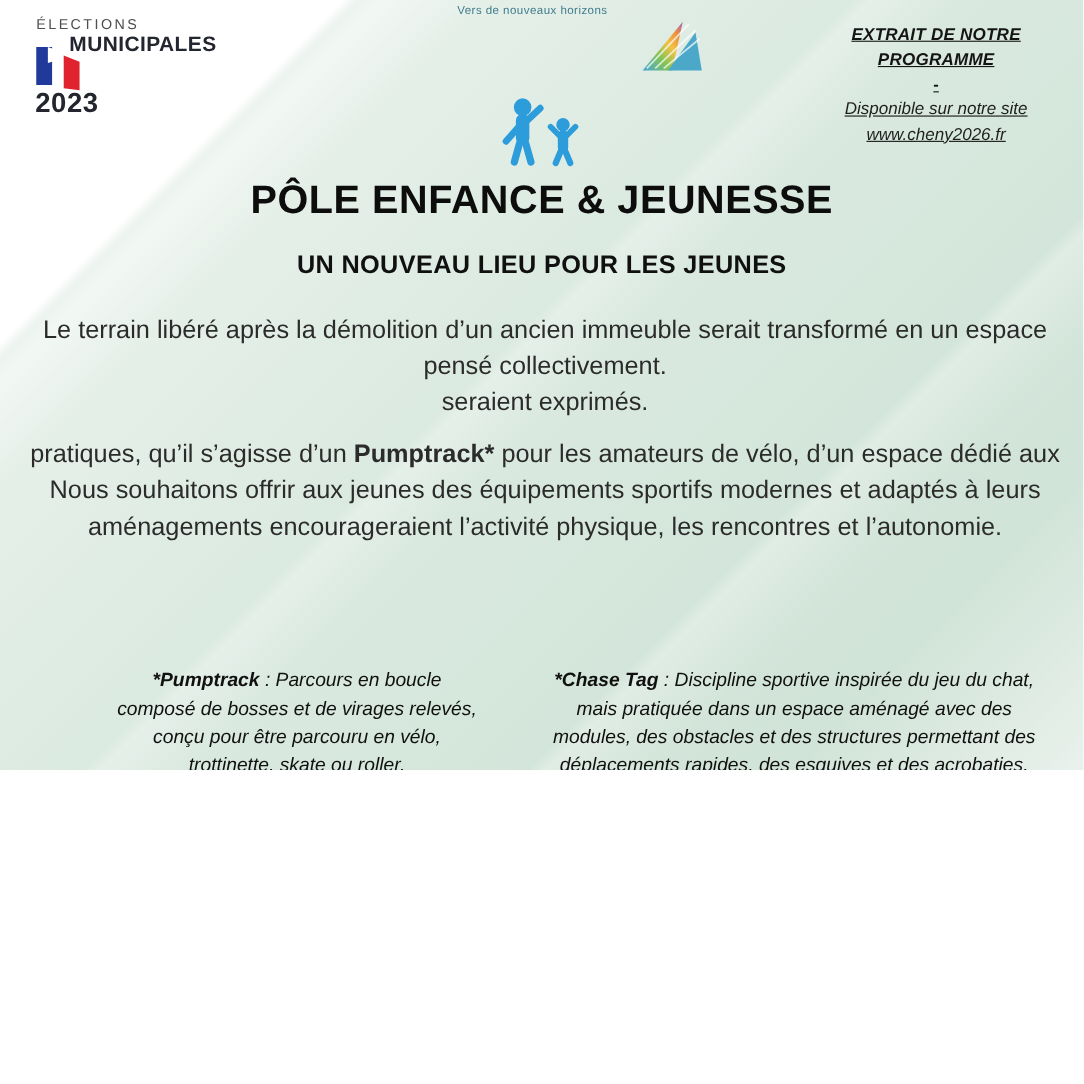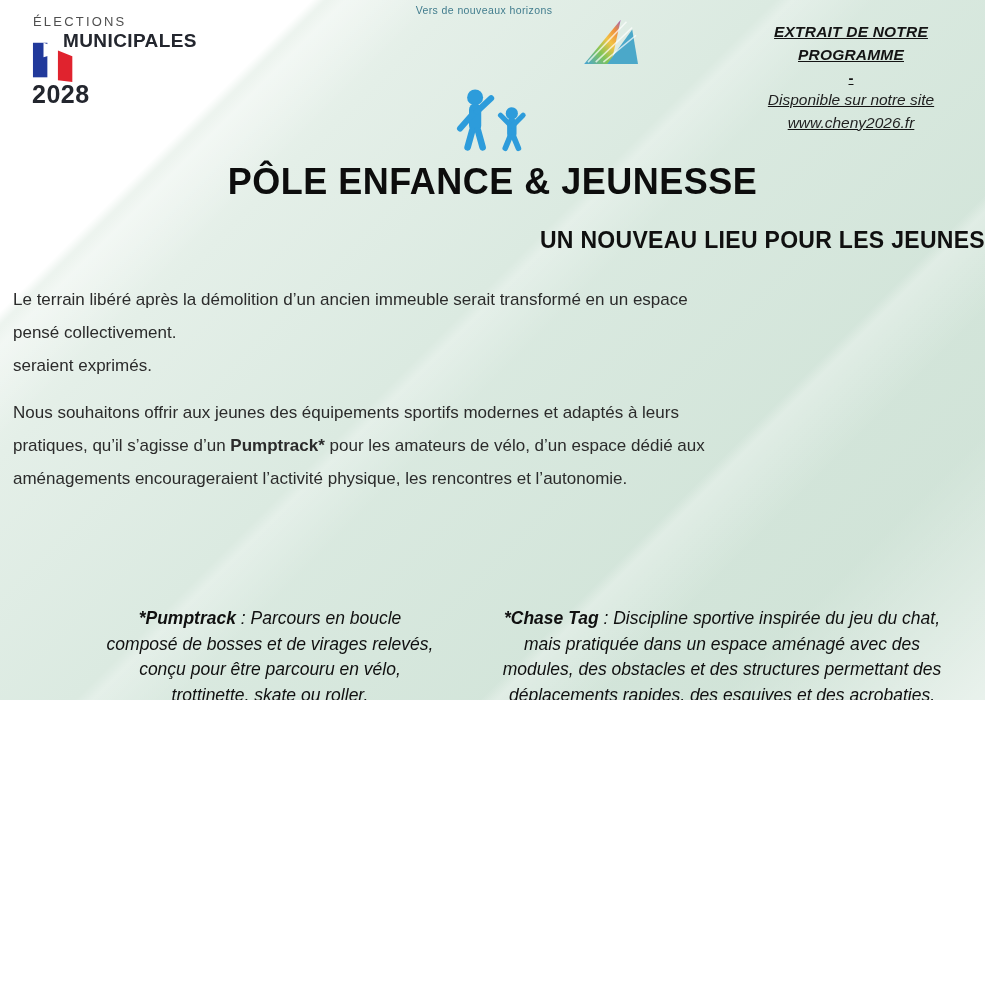--- a/index.html
+++ b/index.html
@@ -31,24 +31,24 @@
   .cheny-tagline{margin-top:-4px;padding-right:26px;font-size:10.5px;color:#417c8d;letter-spacing:.4px;}
   
   .program{position:absolute;right:18px;top:20px;width:232px;text-align:center;color:#141414;text-decoration:underline;}
   .pr-b{font-style:italic;font-weight:bold;font-size:15.5px;line-height:1.5;letter-spacing:.2px;}
   .pr-dash{font-weight:bold;font-size:15px;line-height:1.4;}
   .pr-i{font-style:italic;font-size:15.5px;line-height:1.5;color:#1f1f1f;}
   
   .hero-icon{position:absolute;left:50%;top:88px;transform:translateX(-50%);}
   .title{position:absolute;left:0;right:0;top:149px;text-align:center;font-size:36px;font-weight:bold;
     color:#0d0d0d;letter-spacing:.5px;margin-top:12px;}
-  .subtitle{position:absolute;left:0;right:0;top:227px;text-align:right;font-size:23px;font-weight:bold;
+  .subtitle{position:absolute;left:0;right:0;top:227px;text-align:center;font-size:23px;font-weight:bold;
     color:#101010;letter-spacing:.3px;}
   
-  .body-text{position:absolute;left:13px;top:283px;width:965px;font-size:17px;line-height:33px;color:#2b2b2b;}
+  .body-text{position:absolute;left:13px;top:283px;width:965px;font-size:23px;line-height:33px;color:#2b2b2b;text-align:center;}
   .line{white-space:nowrap;}
   .para2{margin-top:14px;}
   
   .fn{position:absolute;top:606px;font-style:italic;font-size:17.5px;line-height:25.5px;color:#101010;text-align:center;}
   .fn-left{left:85px;width:370px;}
   .fn-right{left:483px;width:478px;}
   .fn b{font-weight:bold;}
   
   .photo{position:absolute;top:716px;border:2px solid #2e8b57;border-radius:15px;overflow:hidden;background:#fff;}
   .photo-left{left:89px;width:363px;height:256px;}
@@ -61,21 +61,21 @@
 <div class="page">
 
   <div class="elections">
     <div class="el-l1">ÉLECTIONS</div>
     <div class="el-l2">MUNICIPALES</div>
     <svg class="flag" viewBox="0 0 50 50">
       <polygon points="1,6 16,6 16,42 1,42" fill="#21399b"></polygon>
       <polygon points="12,6 36,14 12,21" fill="#ffffff"></polygon>
       <polygon points="27,14 42,20 42,47 27,45" fill="#e0232e"></polygon>
     </svg>
-    <div class="el-year">2028</div>
+    <div class="el-year">2023</div>
   </div>
 
   <div class="cheny">
     <svg class="cheny-swoosh" viewBox="0 0 64 52">
       <defs>
         <linearGradient id="rb" x1="0" y1="1" x2="1" y2="0">
           <stop offset="0" stop-color="#3fa0d8"></stop>
           <stop offset=".35" stop-color="#7cc24e"></stop>
           <stop offset=".6" stop-color="#f3c03c"></stop>
           <stop offset=".8" stop-color="#ef8b33"></stop>
@@ -119,22 +119,22 @@
   <div class="title">PÔLE ENFANCE &amp; JEUNESSE</div>
   <div class="subtitle">UN NOUVEAU LIEU POUR LES JEUNES</div>
 
   <div class="body-text">
     <div class="para1">
       <div class="line">Le terrain libéré après la démolition d’un ancien immeuble serait transformé en un espace</div>
       <div class="line">pensé collectivement.</div>
       <div class="line">seraient exprimés.</div>
     </div>
     <div class="para2">
+      <div class="line"><span>pratiques, qu’il s’agisse d’un </span><b>Pumptrack*</b><span> pour les amateurs de vélo, d’un espace dédié aux</span></div>
       <div class="line">Nous souhaitons offrir aux jeunes des équipements sportifs modernes et adaptés à leurs</div>
-      <div class="line"><span>pratiques, qu’il s’agisse d’un </span><b>Pumptrack*</b><span> pour les amateurs de vélo, d’un espace dédié aux</span></div>
       <div class="line">aménagements encourageraient l’activité physique, les rencontres et l’autonomie.</div>
     </div>
   </div>
 
   <div class="fn fn-left">
     <div class="line"><b>*Pumptrack</b><span> : Parcours en boucle</span></div>
     <div class="line">composé de bosses et de virages relevés,</div>
     <div class="line">conçu pour être parcouru en vélo,</div>
     <div class="line">trottinette, skate ou roller.</div>
   </div>

